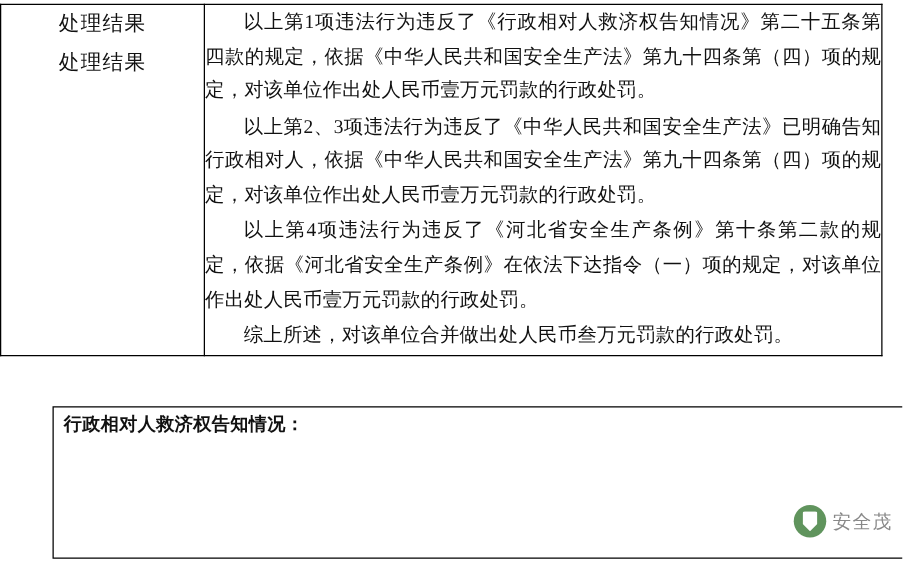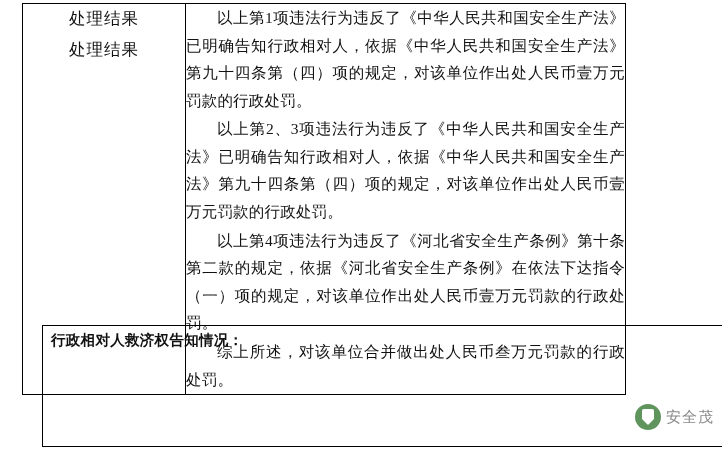--- a/index.html
+++ b/index.html
@@ -13,23 +13,23 @@
     height: 453px;
     background: #ffffff;
     font-family: "Liberation Serif", "DejaVu Serif", serif;
     color: #111111;
     overflow: hidden;
   }
 
   
   .doc-table {
     position: absolute;
-    left: 22px;
+    left: 0;
     top: 3px;
-    width: 604px;
+    width: 706px;
     border-collapse: collapse;
     table-layout: fixed;
   }
   .doc-table td {
     border: 1px solid #000000;
     vertical-align: top;
     padding: 0;
   }
 
   .label-cell {
@@ -132,21 +132,21 @@
 <div id="page">
 
   <table class="doc-table">
     <tbody>
         <tr>
       <td class="label-cell">
         <span class="lbl-line">处理结果</span>
         <span class="lbl-line">处理结果</span>
       </td>
       <td class="body-cell">
-        <p class="para">以上第1项违法行为违反了《中华人民共和国安全生产法》已明确告知行政相对人，依据《中华人民共和国安全生产法》第九十四条第（四）项的规定，对该单位作出处人民币壹万元罚款的行政处罚。</p>
+        <p class="para">以上第1项违法行为违反了《行政相对人救济权告知情况》第二十五条第四款的规定，依据《中华人民共和国安全生产法》第九十四条第（四）项的规定，对该单位作出处人民币壹万元罚款的行政处罚。</p>
         <p class="para">以上第2、3项违法行为违反了《中华人民共和国安全生产法》已明确告知行政相对人，依据《中华人民共和国安全生产法》第九十四条第（四）项的规定，对该单位作出处人民币壹万元罚款的行政处罚。</p>
         <p class="para">以上第4项违法行为违反了《河北省安全生产条例》第十条第二款的规定，依据《河北省安全生产条例》在依法下达指令（一）项的规定，对该单位作出处人民币壹万元罚款的行政处罚。</p>
         <p class="para">综上所述，对该单位合并做出处人民币叁万元罚款的行政处罚。</p>
       </td>
     </tr>
   </tbody>
     </table>
 
   <div class="notice-box">
     <p class="notice-title">行政相对人救济权告知情况：</p>

